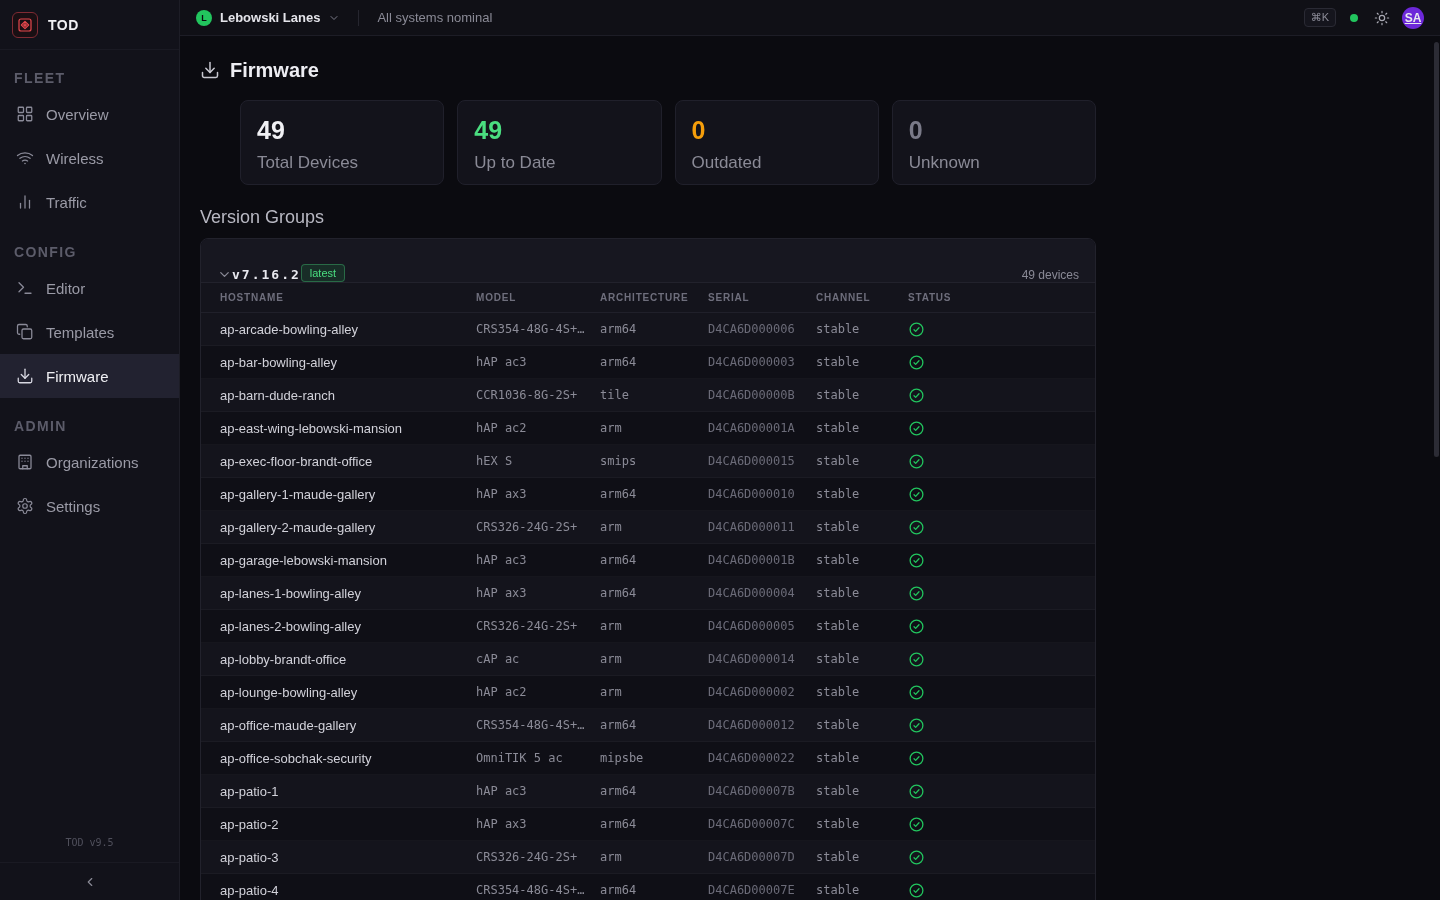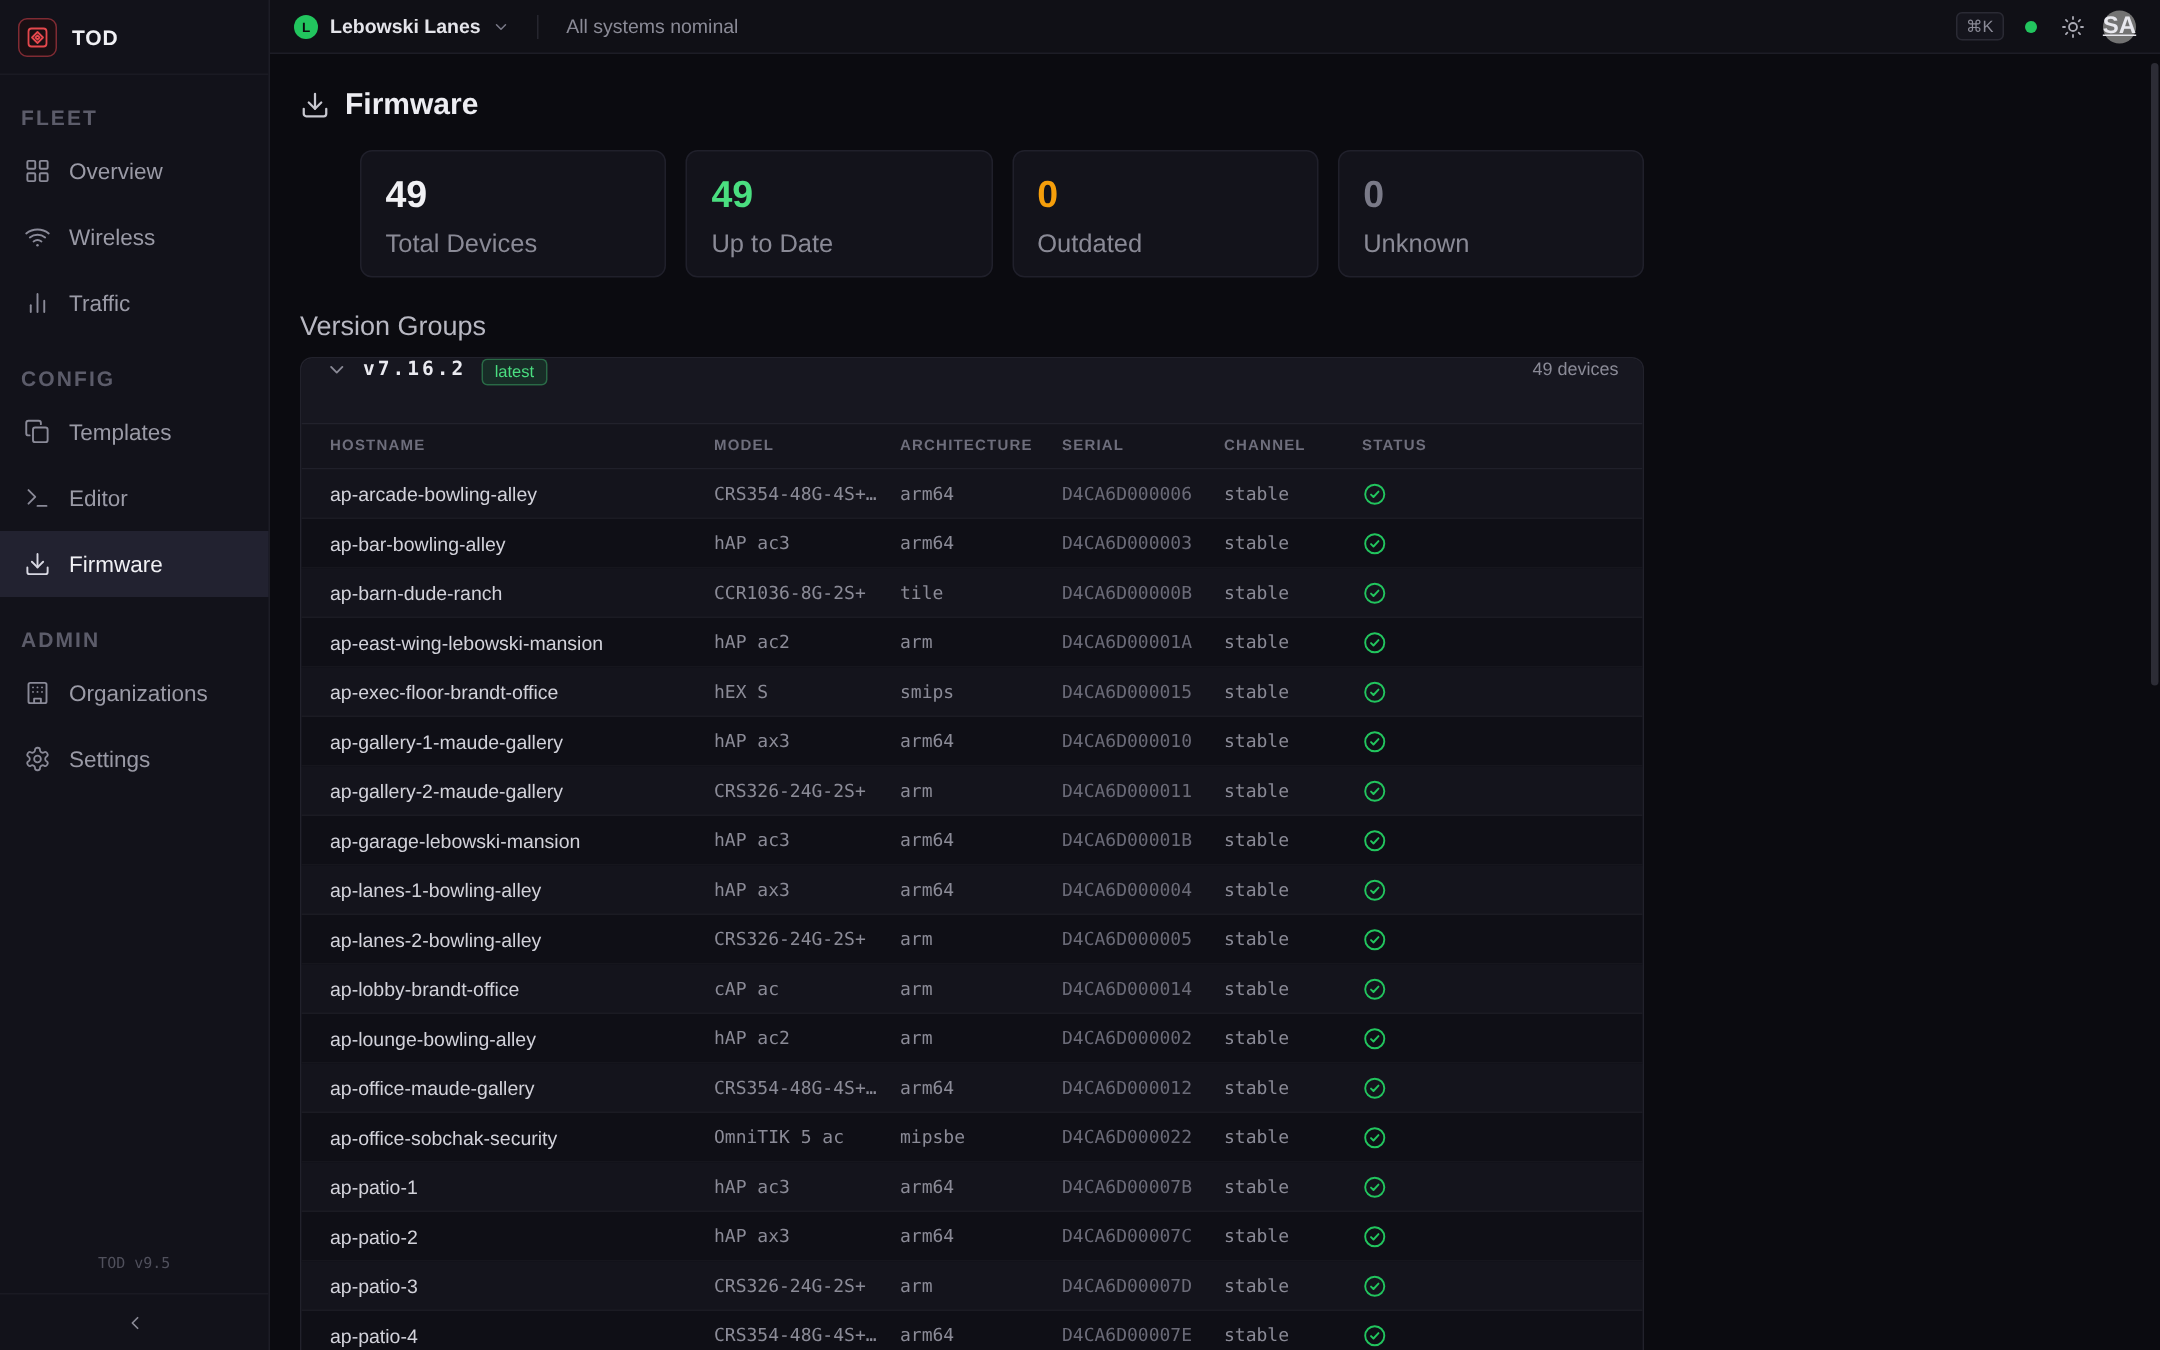--- a/index.html
+++ b/index.html
@@ -27,35 +27,35 @@
   .org-switcher { display:flex; align-items:center; gap:8px; cursor:pointer; }
   .org-dot { width:16px; height:16px; border-radius:50%; background:#22c55e; color:#0b0b10; font-size:9px; font-weight:700; display:flex; align-items:center; justify-content:center; }
   .org-name { font-size:13px; color:#e4e4ea; font-weight:600; }
   .org-chevron { color:#7a7a88; display:flex; }
   .header-divider { width:1px; height:16px; background:#26262f; margin:0 8px; }
   .status-text { font-size:13px; color:#8a8a96; }
   .header-spacer { flex:1; }
   .kbd { font-size:11px; color:#8a8a96; border:1px solid #2a2a34; border-radius:4px; padding:2px 6px; background:#15151d; cursor:pointer; }
   .health-dot { width:8px; height:8px; border-radius:50%; background:#22c55e; margin:0 4px; }
   .theme-btn { background:transparent; border:none; color:#aaaab4; display:flex; cursor:pointer; padding:2px; }
-  .avatar { width:22px; height:22px; border-radius:50%; background:#737373; color:#e8e8ee; font-size:16px; font-weight:700; display:flex; align-items:center; justify-content:center; cursor:pointer;text-decoration:underline; }
+  .avatar { width:22px; height:22px; border-radius:50%; background:#6d28d9; color:#e8e8ee; font-size:12px; font-weight:700; display:flex; align-items:center; justify-content:center; cursor:pointer;text-decoration:underline; }
 
   main { flex:1; overflow:hidden; padding:20px 0 0 20px; }
   .page-title-row { display:flex; align-items:center; gap:10px; height:28px; margin-bottom:16px; color:#c8c8d0; }
   .page-title-row h1 { font-size:20px; font-weight:700; color:#ededf2; }
 
   .stats-row { display:flex; gap:13px; width:896px; margin-bottom:22px;padding-left:40px; }
   .stat-card { flex:1; height:85px; background:#13131b; border:1px solid #20202b; border-radius:8px; padding:15px 16px; }
   .stat-value { font-size:25px; font-weight:700; color:#f0f0f4; margin-bottom:8px; }
   .stat-label { font-size:17px; color:#8a8a96; }
 
   .section-title { font-size:18px; color:#b8b8c2; margin-bottom:10px; }
 
   .panel { width:896px; border:1px solid #22222c; border-radius:8px 8px 0 0; overflow:hidden; background:#0f0f16; }
-  .panel-header { height:44px; background:#171720; border-bottom:1px solid #22222c; display:flex; align-items:flex-start; gap:10px; padding:0 16px; cursor:pointer; }
+  .panel-header { height:44px; background:#171720; border-bottom:1px solid #22222c; display:flex; align-items:flex-end; padding:0 16px; cursor:pointer; }
   .panel-chevron { color:#8a8a96; display:flex; }
   .panel-version { font-family:"DejaVu Sans Mono", monospace; font-size:13px; font-weight:700; letter-spacing:2px; color:#eaeaf0; }
   .badge-latest { font-size:11px; color:#4ade80; background:rgba(34,197,94,.13); border:1px solid rgba(74,222,128,.35); border-radius:4px; padding:2px 8px; }
   .panel-devices { margin-left:auto; font-size:12px; color:#8a8a96; }
 
   .thead, .trow { display:grid; grid-template-columns:256px 124px 108px 108px 92px 1fr; align-items:center; padding-left:19px; }
   .thead { height:30px; background:#14141c; border-bottom:1px solid #20202a; }
   .thead .th { font-size:10px; font-weight:700; letter-spacing:.08em; color:#6e6e7c; }
   .trow { height:33px; background:#0f0f16; border-bottom:1px solid rgba(255,255,255,.03); cursor:pointer; }
   .trow.alt { background:#14141c; }
@@ -118,34 +118,34 @@
               <path d="M3 21h18" opacity="0"></path>
             </svg>
           </span>
         <span>Traffic</span>
       </a>
 
       <div class="nav-label">CONFIG</div>
       <a class="nav-item">
         <span class="nav-icon">
             <svg width="18" height="18" viewBox="0 0 24 24" fill="none" stroke="currentColor" stroke-width="1.7" stroke-linecap="round" stroke-linejoin="round">
+              <path d="M4 17l6-6-6-6"></path>
+              <path d="M12 19h8"></path>
+            </svg>
+          </span>
+        <span>Editor</span>
+      </a>
+      <a class="nav-item">
+        <span class="nav-icon">
+            <svg width="18" height="18" viewBox="0 0 24 24" fill="none" stroke="currentColor" stroke-width="1.7" stroke-linecap="round" stroke-linejoin="round">
               <rect x="8" y="8" width="13" height="13" rx="2"></rect>
               <path d="M5 15H4a2 2 0 0 1-2-2V4a2 2 0 0 1 2-2h9a2 2 0 0 1 2 2v1"></path>
             </svg>
           </span>
         <span>Templates</span>
-      </a>
-      <a class="nav-item">
-        <span class="nav-icon">
-            <svg width="18" height="18" viewBox="0 0 24 24" fill="none" stroke="currentColor" stroke-width="1.7" stroke-linecap="round" stroke-linejoin="round">
-              <path d="M4 17l6-6-6-6"></path>
-              <path d="M12 19h8"></path>
-            </svg>
-          </span>
-        <span>Editor</span>
       </a>
       <a class="nav-item active">
         <span class="nav-icon">
             <svg width="18" height="18" viewBox="0 0 24 24" fill="none" stroke="currentColor" stroke-width="1.7" stroke-linecap="round" stroke-linejoin="round">
               <path d="M21 15v4a2 2 0 0 1-2 2H5a2 2 0 0 1-2-2v-4"></path>
               <path d="M7 10l5 5 5-5"></path>
               <path d="M12 15V3"></path>
             </svg>
           </span>
         <span>Firmware</span>

